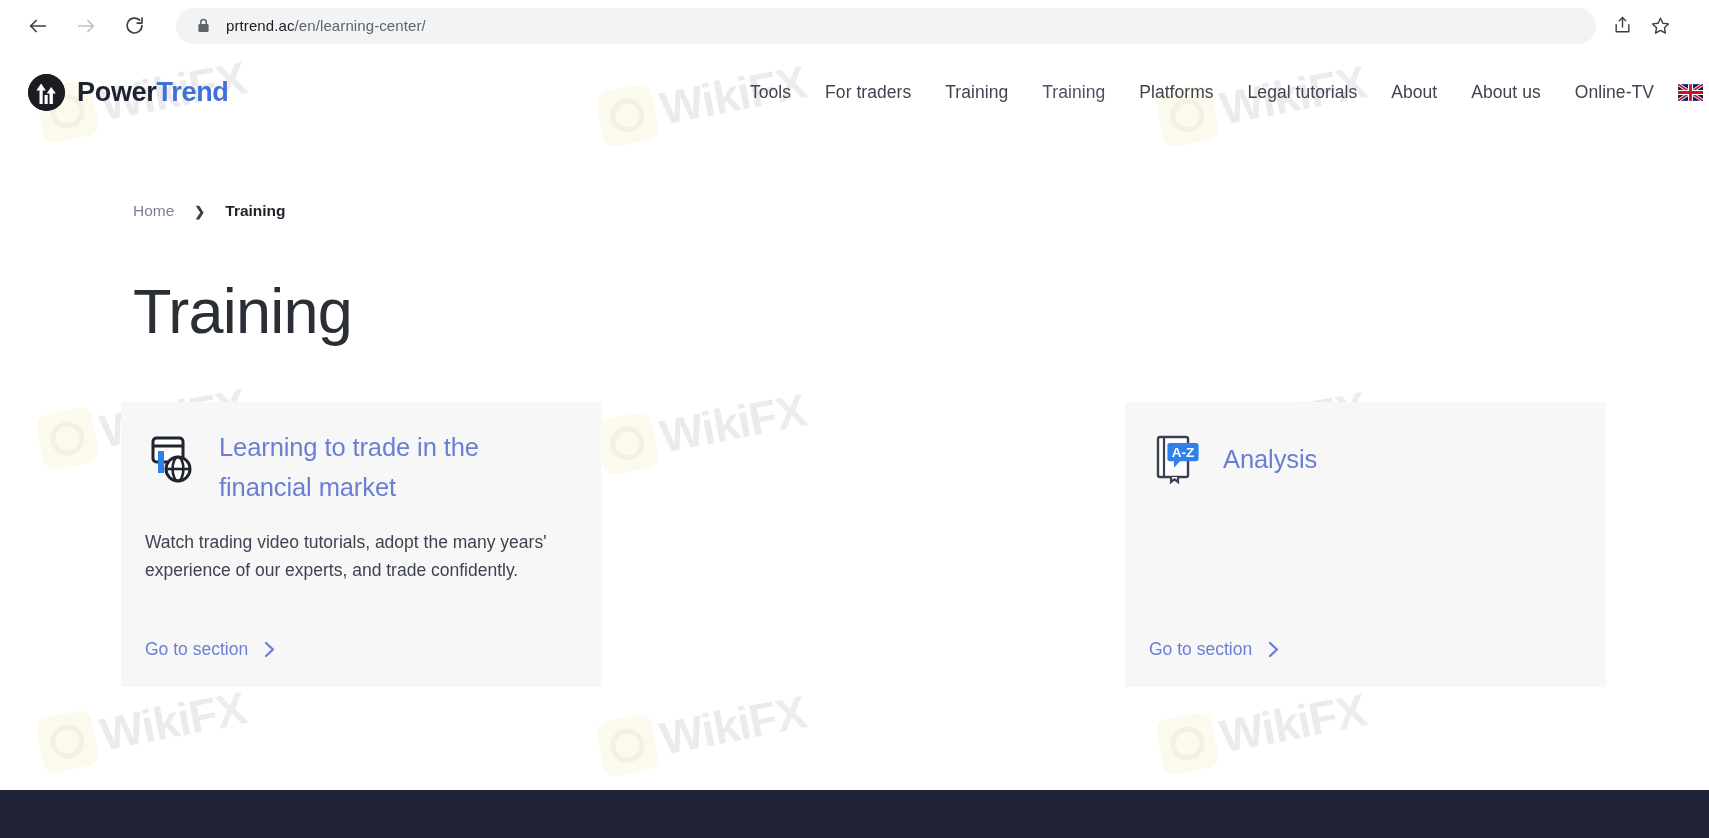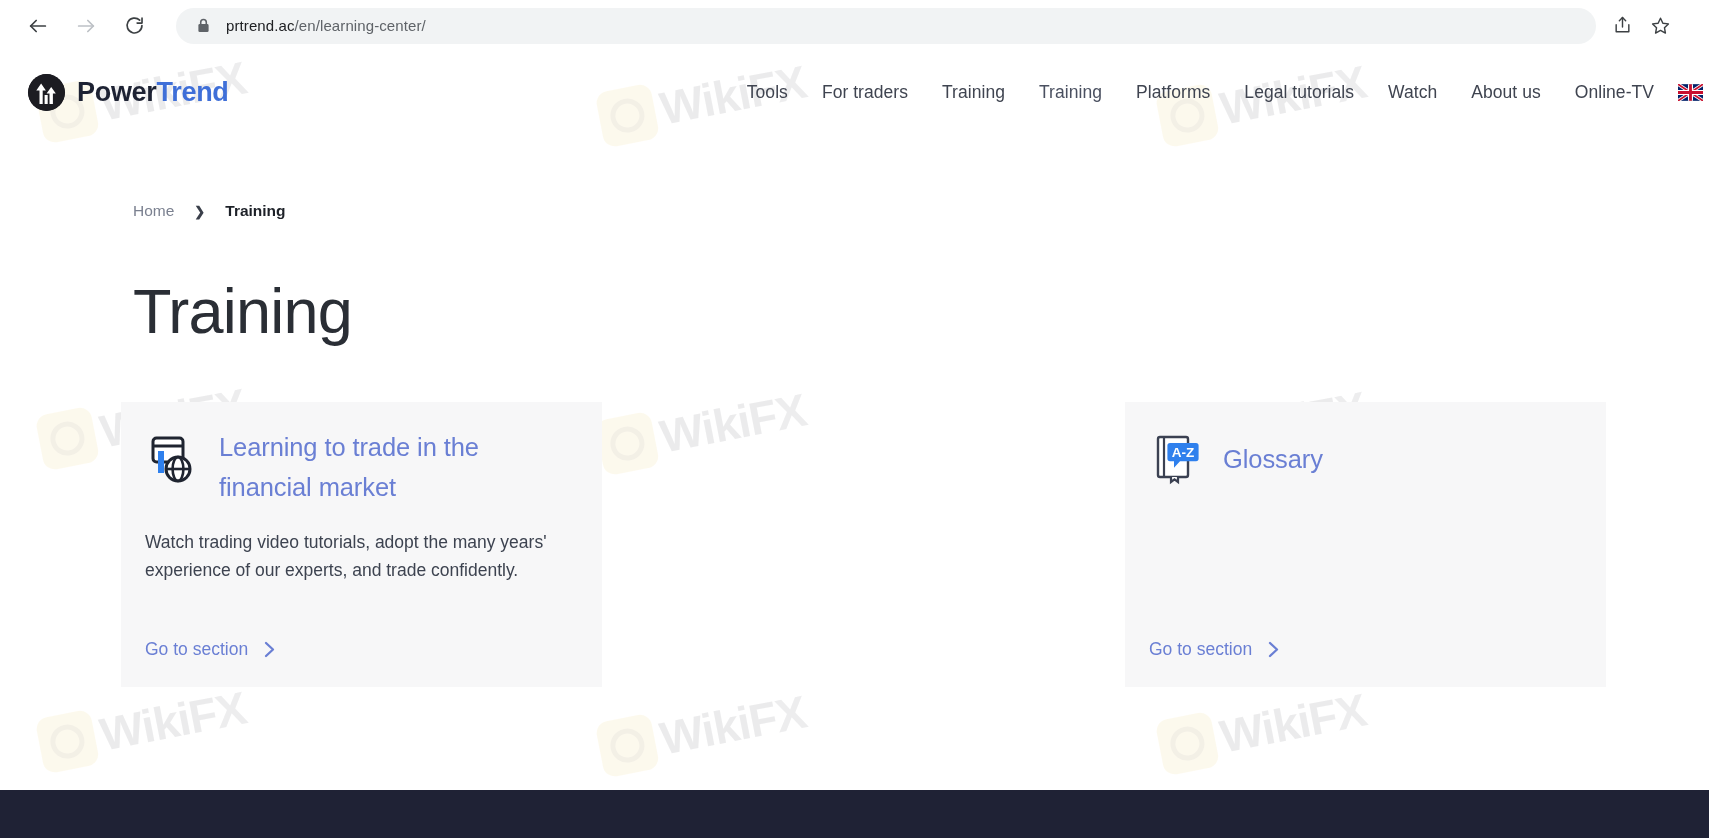--- a/index.html
+++ b/index.html
@@ -358,21 +358,21 @@
       <span class="logo-text"><span class="pw">Power</span><span class="tr">Trend</span></span>
     </div>
 
     <nav class="main-nav">
       <a class="nav-item">Tools</a>
       <a class="nav-item">For traders</a>
       <a class="nav-item">Training</a>
       <a class="nav-item active">Training</a>
       <a class="nav-item">Platforms</a>
       <a class="nav-item">Legal tutorials</a>
-      <a class="nav-item">Watch</a>
+      <a class="nav-item">About</a>
       <a class="nav-item">About us</a>
       <a class="nav-item">Online-TV</a>
       <span class="flag-btn">
         <svg width="25" height="17" viewBox="0 0 30 20">
           <rect width="30" height="20" fill="#012169"></rect>
           <path d="M0 0 L30 20 M30 0 L0 20" stroke="#ffffff" stroke-width="4"></path>
           <path d="M0 0 L30 20 M30 0 L0 20" stroke="#C8102E" stroke-width="2"></path>
           <path d="M15 0 V20 M0 10 H30" stroke="#ffffff" stroke-width="6"></path>
           <path d="M15 0 V20 M0 10 H30" stroke="#C8102E" stroke-width="3.4"></path>
         </svg>
@@ -423,21 +423,21 @@
         <div class="card-head">
           <span class="card-icon">
             <svg width="56" height="56" viewBox="0 0 56 56" fill="none">
               <path d="M11 7 h26 a2 2 0 0 1 2 2 v36 a2 2 0 0 1 -2 2 h-26 a2 2 0 0 1 -2 -2 v-36 a2 2 0 0 1 2 -2 z" stroke="#3b4152" stroke-width="2.4" fill="#ffffff"></path>
               <line x1="15" y1="7" x2="15" y2="47" stroke="#3b4152" stroke-width="2.2"></line>
               <path d="M22 47 v5 l3.5 -2.6 L29 52 v-5" stroke="#3b4152" stroke-width="2.2" fill="#ffffff"></path>
               <path d="M21 13 h26 a2.6 2.6 0 0 1 2.6 2.6 v13 a2.6 2.6 0 0 1 -2.6 2.6 h-16 l-6 6.6 v-6.6 h-4 a2.6 2.6 0 0 1 -2.6 -2.6 v-13 A2.6 2.6 0 0 1 21 13 z" fill="#2f80ed"></path>
               <text x="34" y="27" font-family="'Liberation Sans', sans-serif" font-size="13.5" font-weight="bold" fill="#ffffff" text-anchor="middle">A-Z</text>
             </svg>
           </span>
-          <div class="card-title single">Glossary</div>
+          <div class="card-title single">Analysis</div>
         </div>
         <a class="card-link">
           <span>Go to section</span>
           <span class="chev">
             <svg width="11" height="17" viewBox="0 0 11 17" fill="none" stroke="#6a7fd4" stroke-width="2.3" stroke-linecap="round" stroke-linejoin="round">
               <polyline points="2,2 9,8.5 2,15"></polyline>
             </svg>
           </span>
         </a>
       </div>

